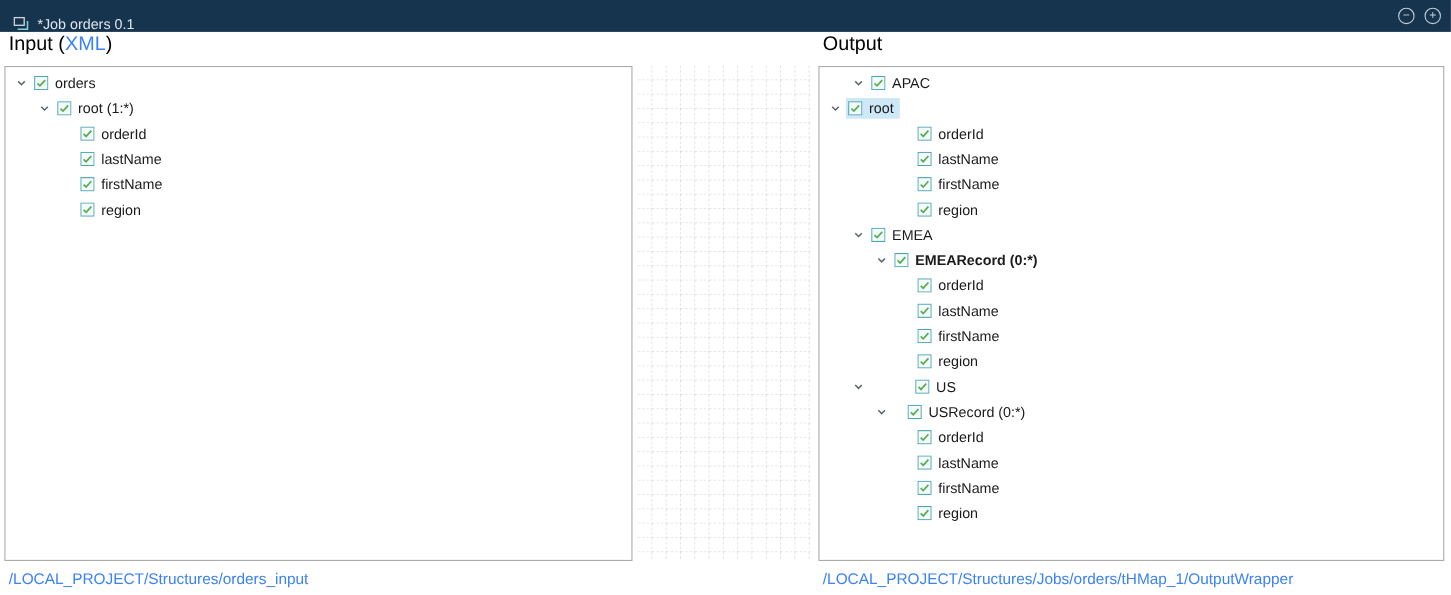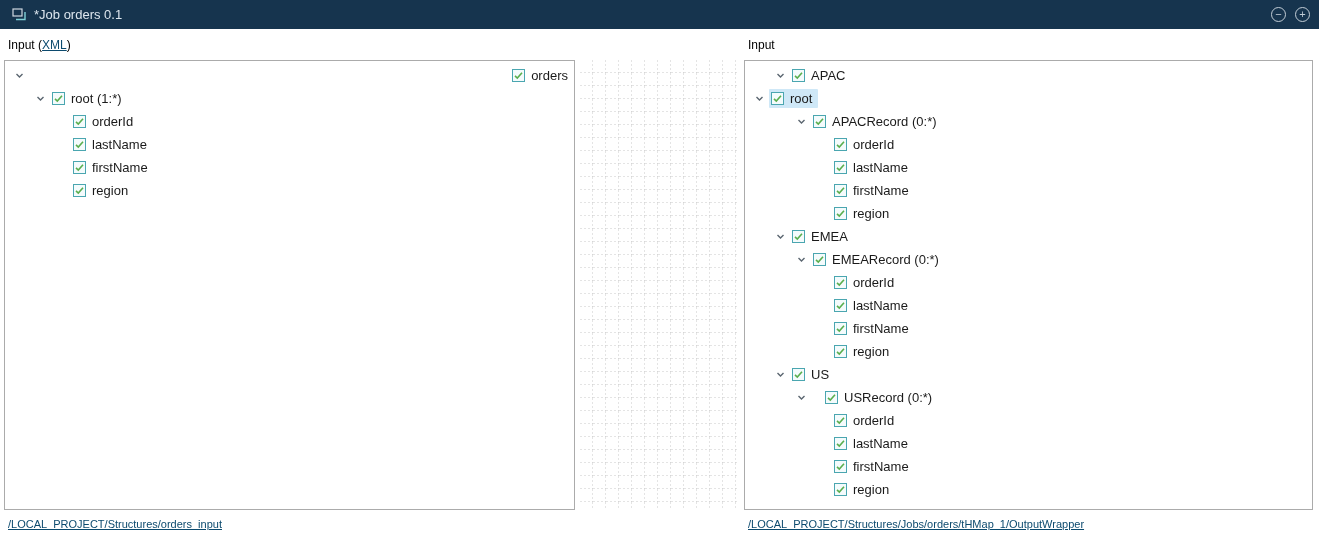--- a/index.html
+++ b/index.html
@@ -7,21 +7,21 @@
   body {
     width: 1319px; height: 541px;
     font-family: "Liberation Sans", sans-serif;
     background: #ffffff;
     overflow: hidden;
   }
 
   
   .tabbar {
     height: 29px; background: #16344e;
-    display: flex; align-items: center;
+    display: flex; align-items: flex-end;
     color: #dde6ee; font-size: 13px;
   }
   .tab {
     display: flex; align-items: center; gap: 7px;
     padding: 0 12px; position: relative; cursor: default;
     white-space: nowrap;
   }
   .tab.active { background: #1e4264; color: #ffffff; }
   .tab.active::after {
     content: ""; position: absolute; left: 1px; right: 1px; bottom: 0;
@@ -33,29 +33,29 @@
   .winbtn {
     width: 15px; height: 15px; flex: 0 0 15px;
     border: 1px solid #c2cdd6; border-radius: 50%;
     color: #c2cdd6; font-size: 11px; line-height: 13px; text-align: center;
     align-self: center; margin-right: 9px; cursor: pointer;
   }
 
   
   .mapper { padding: 0 6px 0 4px; }
   .grid3 { display: grid; grid-template-columns: 571px 169px 1fr; }
-  .hdr-row { height: 31px; display: flex; align-items: center; font-size: 12px; color: #000; padding-left: 4px; }
+  .hdr-row { height: 31px; display: flex; font-size: 18px; color: #000; padding-left: 4px; }
   .panel {
     border: 1px solid #ababab; height: 450px; overflow: hidden;
     background: #ffffff; position: relative;
   }
   .canvas-wrap { height: 450px; padding: 0 7px 0 5px; }
   .canvas-wrap svg { display: block; }
-  .ftr-row { height: 31px; display: flex; align-items: flex-start; padding-top: 8px; padding-left: 4px; font-size: 11px; white-space: nowrap; overflow: hidden; }
-  a.link { color: #0c4a6e; text-decoration: underline; cursor: pointer; }
+  .ftr-row { height: 31px; display: flex; align-items: flex-start; padding-top: 8px; padding-left: 4px; font-size: 14px; white-space: nowrap; overflow: hidden; }
+  a.link { color: #3b82f6; cursor: pointer; }
 
   
   .tree { padding-top: 3px; }
   .tree-row {
     height: 23px; display: flex; align-items: center;
     font-size: 13px; color: #1a1a1a; white-space: nowrap;
   }
   .chev { width: 20px; flex: 0 0 20px; display: inline-flex; justify-content: center; align-items: center; }
   .node { display: inline-flex; align-items: center; gap: 6px; padding: 2px 6px 2px 2px; border-radius: 1px; }
   .node.selected { background: #cfe8f7; }
@@ -82,28 +82,28 @@
 <div class="mapper">
 
   <div class="grid3">
     <div class="hdr-row">
       <span>Input (</span>
         <a class="link">XML</a>
         <span>)</span>
     </div>
     <div class="hdr-row"></div>
     <div class="hdr-row">
-      <span>Input</span>
+      <span>Output</span>
     </div>
   </div>
 
   <div class="grid3">
     <div class="panel">
       <div class="tree" id="input-tree">
-          <div class="tree-row" style="padding-left: 4px; justify-content: space-between;">
+          <div class="tree-row" style="padding-left: 4px;">
             <span class="chev">
               <svg width="11" height="11" viewBox="0 0 11 11">
                 <path d="M2.5 4 L5.5 7 L8.5 4" fill="none" stroke="#5b6670" stroke-width="1.4"></path>
               </svg>
             </span>
             <span class="node">
               <span class="el-icon">
                 <svg width="13" height="13" viewBox="0 0 13 13">
                   <rect x="0.5" y="0.5" width="12" height="12" fill="#f4fbfc" stroke="#4aa6b0"></rect>
                   <path d="M3 6.8 L5.3 9 L10 3.8" fill="none" stroke="#5aae4e" stroke-width="1.6"></path>
@@ -215,36 +215,20 @@
             <span class="node selected">
               <span class="el-icon">
                 <svg width="13" height="13" viewBox="0 0 13 13">
                   <rect x="0.5" y="0.5" width="12" height="12" fill="#f4fbfc" stroke="#4aa6b0"></rect>
                   <path d="M3 6.8 L5.3 9 L10 3.8" fill="none" stroke="#5aae4e" stroke-width="1.6"></path>
                 </svg>
               </span>
               <span>root</span>
             </span>
           </div>
-          <div class="tree-row" style="padding-left: 46px;">
-            <span class="chev">
-              <svg width="11" height="11" viewBox="0 0 11 11">
-                <path d="M2.5 4 L5.5 7 L8.5 4" fill="none" stroke="#5b6670" stroke-width="1.4"></path>
-              </svg>
-            </span>
-            <span class="node">
-              <span class="el-icon">
-                <svg width="13" height="13" viewBox="0 0 13 13">
-                  <rect x="0.5" y="0.5" width="12" height="12" fill="#f4fbfc" stroke="#4aa6b0"></rect>
-                  <path d="M3 6.8 L5.3 9 L10 3.8" fill="none" stroke="#5aae4e" stroke-width="1.6"></path>
-                </svg>
-              </span>
-              <span>APACRecord (0:*)</span>
-            </span>
-          </div>
           <div class="tree-row" style="padding-left: 67px;">
             <span class="chev"></span>
             <span class="node">
               <span class="el-icon">
                 <svg width="13" height="13" viewBox="0 0 13 13">
                   <rect x="0.5" y="0.5" width="12" height="12" fill="#f4fbfc" stroke="#4aa6b0"></rect>
                   <path d="M3 6.8 L5.3 9 L10 3.8" fill="none" stroke="#5aae4e" stroke-width="1.6"></path>
                 </svg>
               </span>
               <span>orderId</span>
@@ -295,21 +279,21 @@
             <span class="node">
               <span class="el-icon">
                 <svg width="13" height="13" viewBox="0 0 13 13">
                   <rect x="0.5" y="0.5" width="12" height="12" fill="#f4fbfc" stroke="#4aa6b0"></rect>
                   <path d="M3 6.8 L5.3 9 L10 3.8" fill="none" stroke="#5aae4e" stroke-width="1.6"></path>
                 </svg>
               </span>
               <span>EMEA</span>
             </span>
           </div>
-          <div class="tree-row" style="padding-left: 46px;">
+          <div class="tree-row" style="padding-left: 46px; font-weight: bold;">
             <span class="chev">
               <svg width="11" height="11" viewBox="0 0 11 11">
                 <path d="M2.5 4 L5.5 7 L8.5 4" fill="none" stroke="#5b6670" stroke-width="1.4"></path>
               </svg>
             </span>
             <span class="node">
               <span class="el-icon">
                 <svg width="13" height="13" viewBox="0 0 13 13">
                   <rect x="0.5" y="0.5" width="12" height="12" fill="#f4fbfc" stroke="#4aa6b0"></rect>
                   <path d="M3 6.8 L5.3 9 L10 3.8" fill="none" stroke="#5aae4e" stroke-width="1.6"></path>
@@ -359,21 +343,21 @@
             <span class="node">
               <span class="el-icon">
                 <svg width="13" height="13" viewBox="0 0 13 13">
                   <rect x="0.5" y="0.5" width="12" height="12" fill="#f4fbfc" stroke="#4aa6b0"></rect>
                   <path d="M3 6.8 L5.3 9 L10 3.8" fill="none" stroke="#5aae4e" stroke-width="1.6"></path>
                 </svg>
               </span>
               <span>region</span>
             </span>
           </div>
-          <div class="tree-row" style="padding-left: 25px;">
+          <div class="tree-row" style="padding-left: 25px; gap: 40px;">
             <span class="chev">
               <svg width="11" height="11" viewBox="0 0 11 11">
                 <path d="M2.5 4 L5.5 7 L8.5 4" fill="none" stroke="#5b6670" stroke-width="1.4"></path>
               </svg>
             </span>
             <span class="node">
               <span class="el-icon">
                 <svg width="13" height="13" viewBox="0 0 13 13">
                   <rect x="0.5" y="0.5" width="12" height="12" fill="#f4fbfc" stroke="#4aa6b0"></rect>
                   <path d="M3 6.8 L5.3 9 L10 3.8" fill="none" stroke="#5aae4e" stroke-width="1.6"></path>

